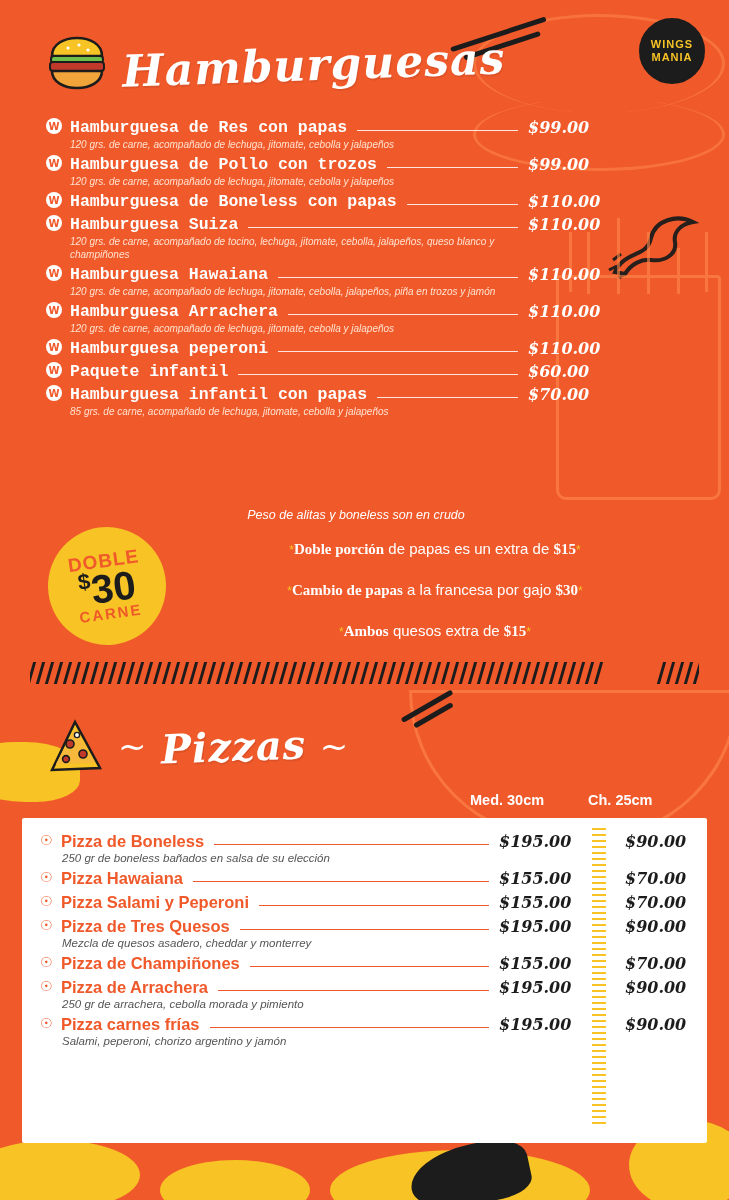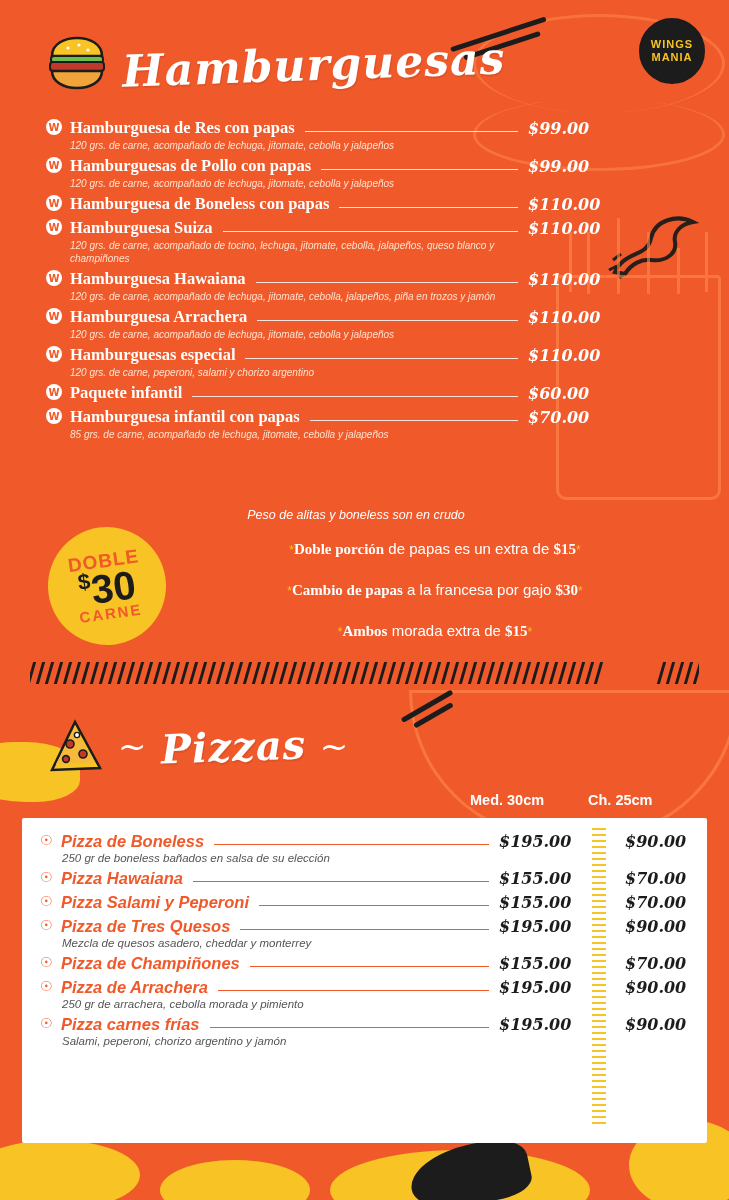--- a/index.html
+++ b/index.html
@@ -113,21 +113,21 @@
   .item-line { display:flex; align-items:flex-end; }
   .bullet {
     width:16px; height:16px; border-radius:50%; background:#ffffff;
     color:#f0592a; font-size:10px; font-weight:bold;
     display:flex; align-items:center; justify-content:center;
     margin-right:8px; margin-bottom:3px; flex:0 0 auto;
     font-family:"DejaVu Sans", sans-serif;
   }
   .name {
     font-size:16.5px; font-weight:bold; color:#fff; white-space:nowrap;
-    font-family:Liberation Serif, serif;
+    font-family:Liberation Mono, monospace;
   }
   .leader { flex:1 1 auto; border-bottom:1.5px solid rgba(255,255,255,.85); margin:0 10px 6px 10px; }
   .price {
     font-size:16px; font-style:italic; font-weight:bold; color:#fff;
     width:78px; text-align:left; flex:0 0 auto;
     font-family:"DejaVu Serif", serif;
   }
   .desc {
     font-size:10px; font-style:italic; color:#ffe2cf; margin:1px 0 0 24px;
     line-height:1.3; max-width:470px;
@@ -169,21 +169,20 @@
   }
   .p-item { margin-bottom:5px; }
   .p-line { display:flex; align-items:flex-end; }
   .p-bullet {
     width:15px; height:15px; margin-right:6px; margin-bottom:3px; flex:0 0 auto;
     color:#f0592a; font-size:14px; line-height:1; font-family:"DejaVu Sans", sans-serif;
   }
   .p-name {
     font-size:16.5px; font-weight:bold; color:#f0592a; white-space:nowrap;
     font-family:"Liberation Sans", sans-serif;
-    font-style:italic;
   }
   .p-leader { flex:1 1 auto; border-bottom:1.5px solid #f0592a; margin:0 10px 6px 10px; }
   .p-price {
     font-size:16px; font-style:italic; font-weight:bold; color:#1c1c1c;
     width:108px; text-align:left; flex:0 0 auto;
     font-family:"DejaVu Serif", serif;
   }
   .p-price2 {
     font-size:16px; font-style:italic; font-weight:bold; color:#1c1c1c;
     width:82px; text-align:left; flex:0 0 auto; padding-left:18px;
@@ -337,21 +336,21 @@
       <span class="name">Hamburguesa de Res con papas</span>
       <span class="leader"></span>
       <span class="price">$99.00</span>
     </div>
     <div class="desc">120 grs. de carne, acompañado de lechuga, jitomate, cebolla y jalapeños</div>
   </div>
 
   <div class="item">
     <div class="item-line">
       <span class="bullet">W</span>
-      <span class="name">Hamburguesas de Pollo con papas</span>
+      <span class="name">Hamburguesa de Pollo con trozos</span>
       <span class="leader"></span>
       <span class="price">$99.00</span>
     </div>
     <div class="desc">120 grs. de carne, acompañado de lechuga, jitomate, cebolla y jalapeños</div>
   </div>
 
   <div class="item">
     <div class="item-line">
       <span class="bullet">W</span>
       <span class="name">Hamburguesa de Boneless con papas</span>
@@ -386,25 +385,24 @@
       <span class="name">Hamburguesa Arrachera</span>
       <span class="leader"></span>
       <span class="price">$110.00</span>
     </div>
     <div class="desc">120 grs. de carne, acompañado de lechuga, jitomate, cebolla y jalapeños</div>
   </div>
 
   <div class="item">
     <div class="item-line">
       <span class="bullet">W</span>
-      <span class="name">Hamburguesas especial</span>
+      <span class="name">Hamburguesa peperoni</span>
       <span class="leader"></span>
       <span class="price">$110.00</span>
     </div>
-    <div class="desc">120 grs. de carne, peperoni, salami y chorizo argentino</div>
   </div>
 
   <div class="item">
     <div class="item-line">
       <span class="bullet">W</span>
       <span class="name">Paquete infantil</span>
       <span class="leader"></span>
       <span class="price">$60.00</span>
     </div>
   </div>
@@ -425,21 +423,21 @@
 
 <div class="badge">
   <span class="b1">DOBLE</span>
   <span class="b2"><small>$</small><span>30</span></span>
   <span class="b3">CARNE</span>
 </div>
 
 <div class="extras">
   <p><span class="star">*</span><span class="b">Doble porción</span><span> de papas es un extra de </span><span class="b">$15</span><span class="star">*</span></p>
   <p><span class="star">*</span><span class="b">Cambio de papas</span><span> a la francesa por gajo </span><span class="b">$30</span><span class="star">*</span></p>
-  <p><span class="star">*</span><span class="b">Ambos</span><span> morada extra de </span><span class="b">$15</span><span class="star">*</span></p>
+  <p><span class="star">*</span><span class="b">Ambos</span><span> quesos extra de </span><span class="b">$15</span><span class="star">*</span></p>
 </div>
 
 <div class="section-head head-pizza">
   <span class="icon-pizza">
     <svg width="66" height="58" viewBox="0 0 66 58">
       <path d="M10 52 L33 4 L58 50 Z" fill="#f7c325" stroke="#1c1c1c" stroke-width="2.5"></path>
       <path d="M14 46 L33 10 L53 45 Z" fill="#f6b93b" stroke="none"></path>
       <circle cx="28" cy="26" r="4" fill="#c0392b" stroke="#1c1c1c" stroke-width="1.6"></circle>
       <circle cx="41" cy="36" r="4" fill="#c0392b" stroke="#1c1c1c" stroke-width="1.6"></circle>
       <circle cx="24" cy="41" r="3.4" fill="#c0392b" stroke="#1c1c1c" stroke-width="1.6"></circle>

